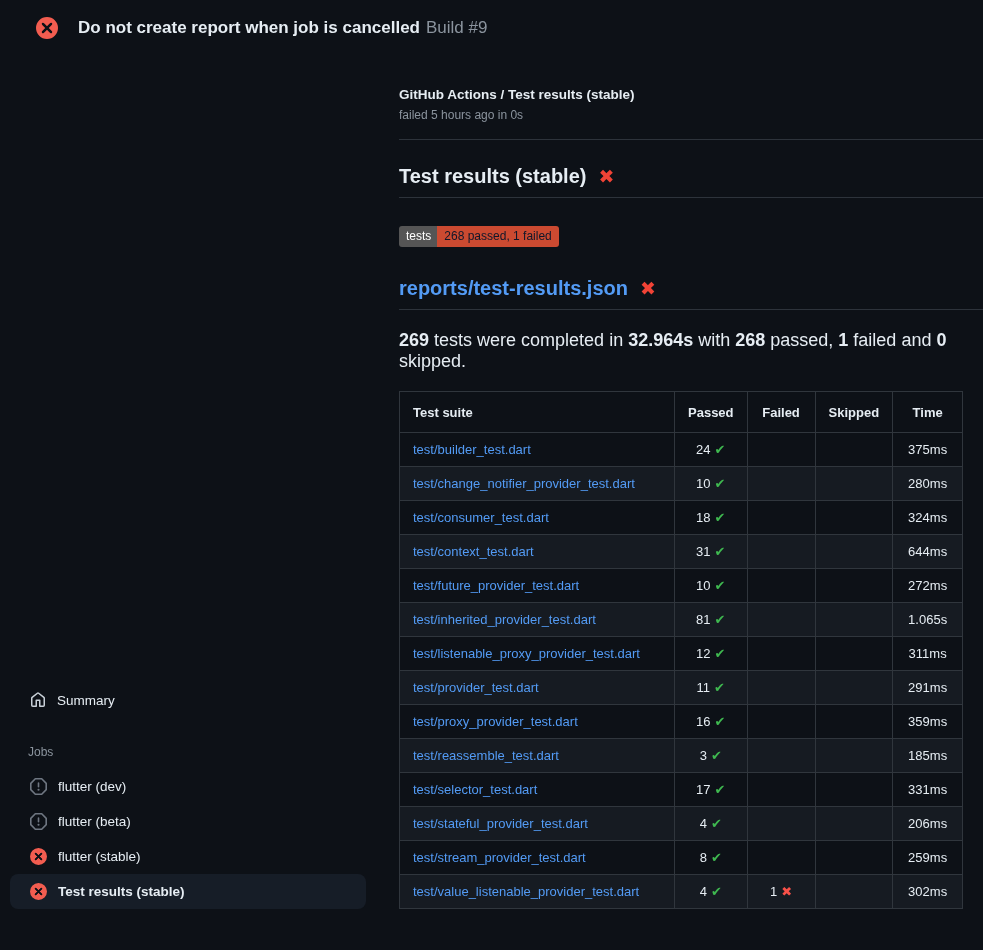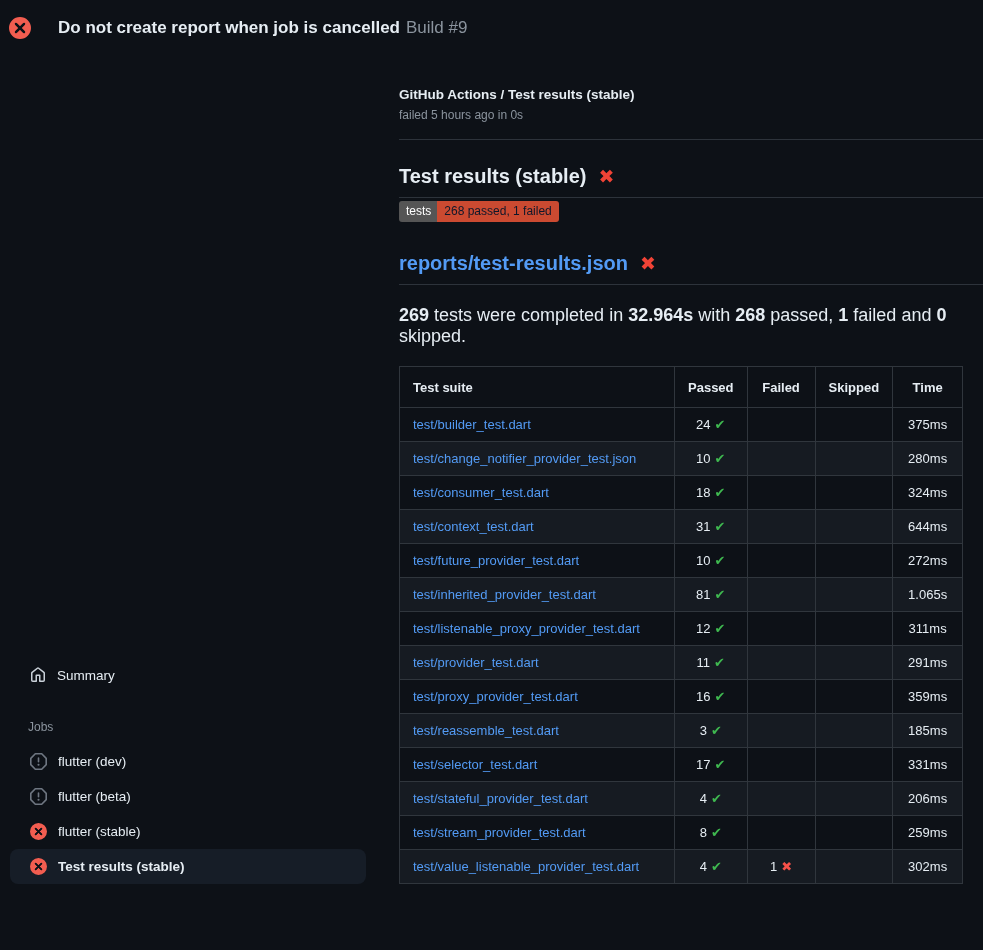--- a/index.html
+++ b/index.html
@@ -8,21 +8,21 @@
     --badge-label:#555555; --badge-value:#cb4a31; --selected:#161d27; --stripe:#161b22;
   }
   *{margin:0;padding:0;box-sizing:border-box;}
   html,body{width:983px;height:950px;overflow:hidden;}
   body{
     background:var(--bg); color:var(--fg);
     font-family:"Liberation Sans","DejaVu Sans",sans-serif;
     font-size:14px;
   }
   
-  .app-header{display:flex;align-items:center;gap:27px;padding:17px 24px 14px 9px;}
+  .app-header{display:flex;align-items:center;gap:20px;padding:17px 24px 14px 36px;}
   .app-header .title{font-size:17px;font-weight:700;color:var(--fg);}
   .app-header .build{font-size:17px;font-weight:400;color:var(--muted);margin-left:6px;}
   .status-circle{width:22px;height:22px;flex:0 0 auto;}
   
   .layout{display:flex;align-items:flex-end;}
   .sidebar{width:380px;flex:0 0 380px;padding:14px 14px 0 10px;}
   .side-item{display:flex;align-items:center;gap:11px;padding:9px 10px 9px 20px;border-radius:8px;cursor:pointer;}
   .side-item .lbl{font-size:13.5px;color:var(--fg);}
   .side-item.selected{background:var(--selected);}
   .side-item.selected .lbl{font-weight:700;}
@@ -31,21 +31,21 @@
   .home-icon{width:16px;height:16px;fill:#c9d1d9;}
   
   .main{flex:1;padding:34px 0 0 19px;min-width:0;}
   .breadcrumb{font-size:13.5px;font-weight:700;color:var(--fg);}
   .status-line{font-size:12px;color:var(--muted);margin-top:6px;}
   .divider{border:0;border-top:1px solid var(--border);height:0;margin:0;}
   .div-1{margin-top:17px;}
   .section-heading{display:flex;align-items:center;gap:12px;margin-top:25px;font-size:20px;font-weight:700;color:var(--fg);}
   .heading-x{color:var(--red);font-size:19px;font-weight:700;line-height:1;}
   .div-2{margin-top:9px;}
-  .badge{display:inline-flex;margin-top:3px;font-size:12px;line-height:1;border-radius:3px;overflow:hidden;}
+  .badge{display:inline-flex;margin-top:28px;font-size:12px;line-height:1;border-radius:3px;overflow:hidden;}
   .badge .badge-label{background:var(--badge-label);color:#fff;padding:4px 6px 5px 7px;}
   .badge .badge-value{background:var(--badge-value);color:#0f172a;padding:4px 7px 5px 7px;}
   .report-heading{display:flex;align-items:center;gap:12px;margin-top:30px;font-size:20px;font-weight:700;}
   .report-link{color:var(--link);text-decoration:none;cursor:pointer;}
   .div-3{margin-top:9px;}
   .summary-text{margin-top:20px;font-size:18px;color:var(--fg);}
   .summary-text b{font-weight:700;}
   
   table.results{border-collapse:collapse;margin-top:19px;table-layout:fixed;font-size:13px;}
   .results th,.results td{border:1px solid #30363d;padding:0 13px;height:34px;text-align:center;color:var(--fg);}
@@ -152,21 +152,21 @@
       </thead>
       <tbody>
           <tr>
     <td class="col-suite"><a class="suite-link">test/builder_test.dart</a></td>
     <td class="col-passed"><span class="num">24</span><span class="check">✔</span></td>
     <td class="col-failed"></td>
     <td class="col-skipped"></td>
     <td class="col-time">375ms</td>
   </tr>
           <tr>
-    <td class="col-suite"><a class="suite-link">test/change_notifier_provider_test.json</a></td>
+    <td class="col-suite"><a class="suite-link">test/change_notifier_provider_test.dart</a></td>
     <td class="col-passed"><span class="num">10</span><span class="check">✔</span></td>
     <td class="col-failed"></td>
     <td class="col-skipped"></td>
     <td class="col-time">280ms</td>
   </tr>
           <tr>
     <td class="col-suite"><a class="suite-link">test/consumer_test.dart</a></td>
     <td class="col-passed"><span class="num">18</span><span class="check">✔</span></td>
     <td class="col-failed"></td>
     <td class="col-skipped"></td>

